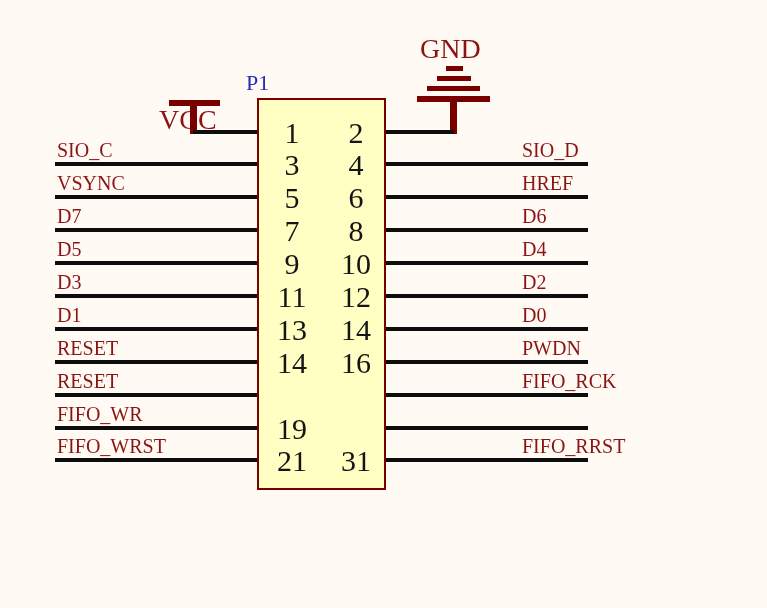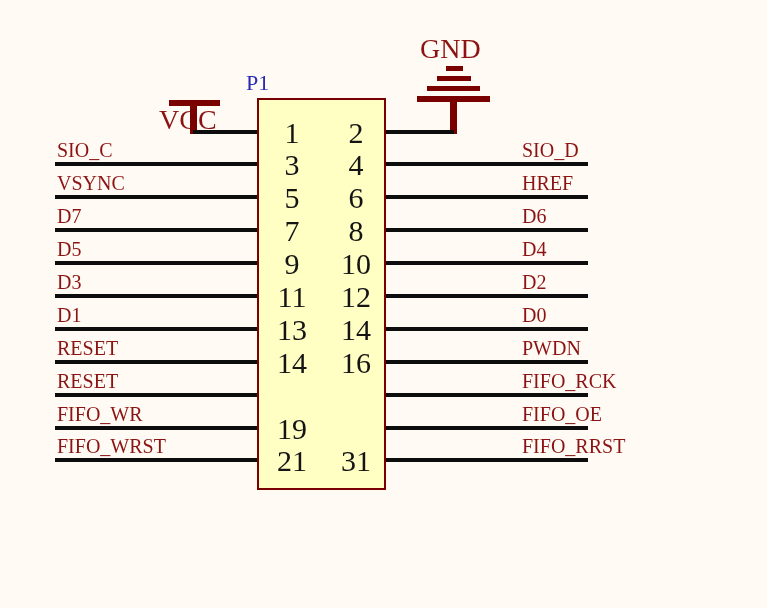--- a/index.html
+++ b/index.html
@@ -170,21 +170,20 @@
     <div class="wire wire-left"></div>
     <div class="wire wire-right"></div>
     <span class="net net-left">RESET</span>
     <span class="net net-right">FIFO_RCK</span>
   </div>
 
   <div class="row" style="top:412px">
     <div class="wire wire-left"></div>
     <div class="wire wire-right"></div>
     <span class="net net-left">FIFO_WR</span>
-    <span class="net net-right">FIFO_OE</span>
     <span class="pin pin-left">19</span>
   </div>
 
   <div class="row" style="top:444px">
     <div class="wire wire-left"></div>
     <div class="wire wire-right"></div>
     <span class="net net-right">FIFO_RRST</span>
     <span class="net net-left">FIFO_WRST</span>
     <span class="pin pin-left">21</span>
     <span class="pin pin-right">31</span>

